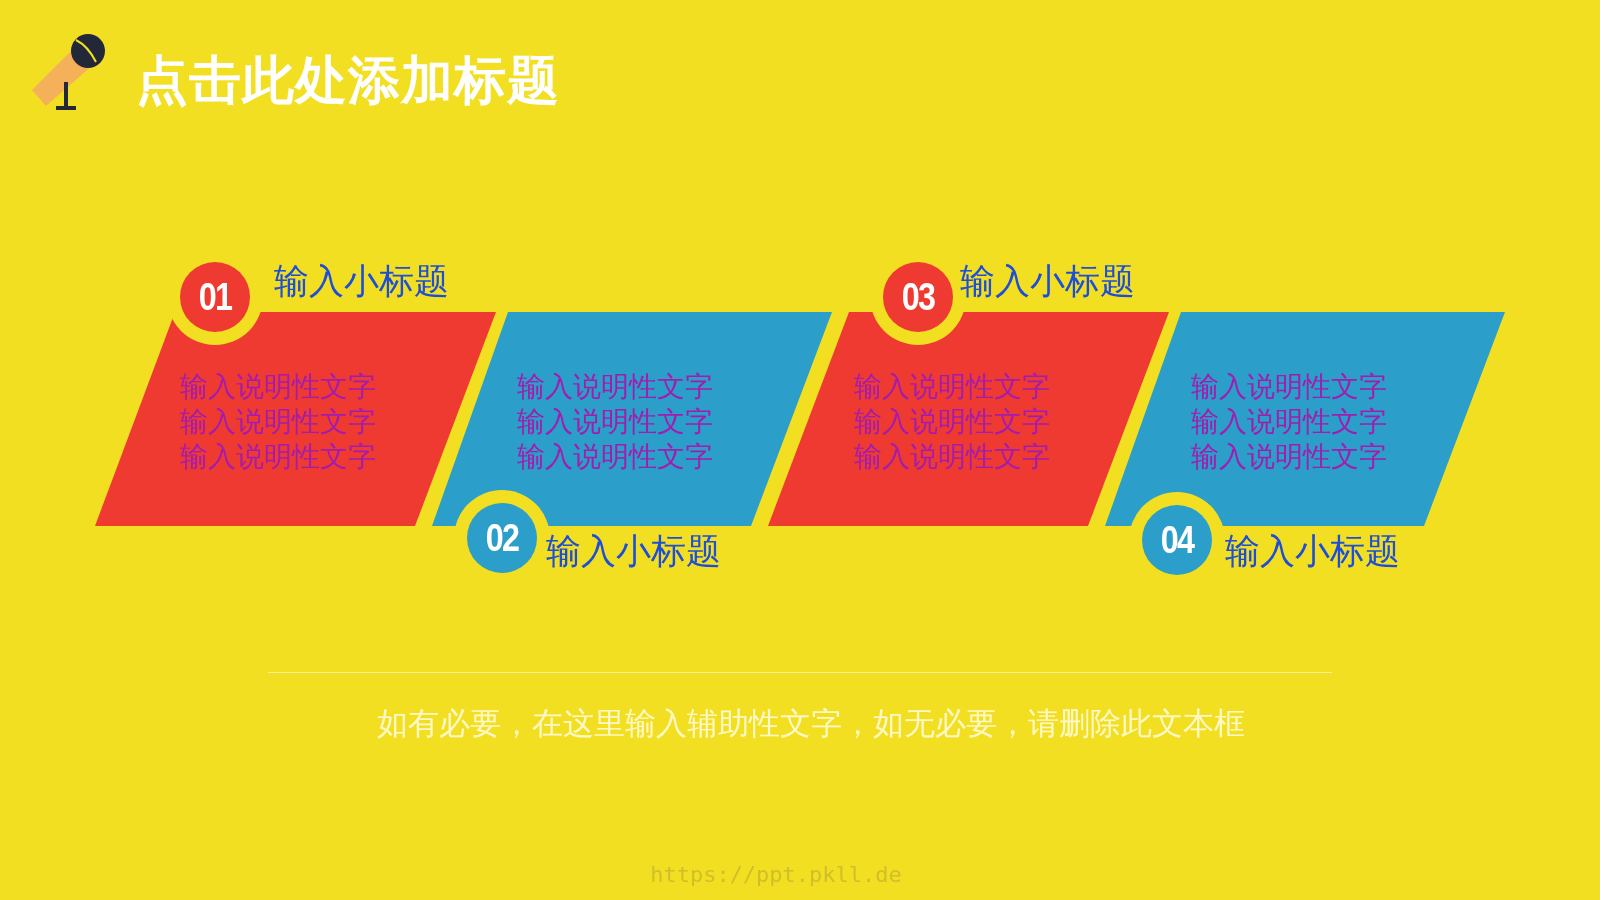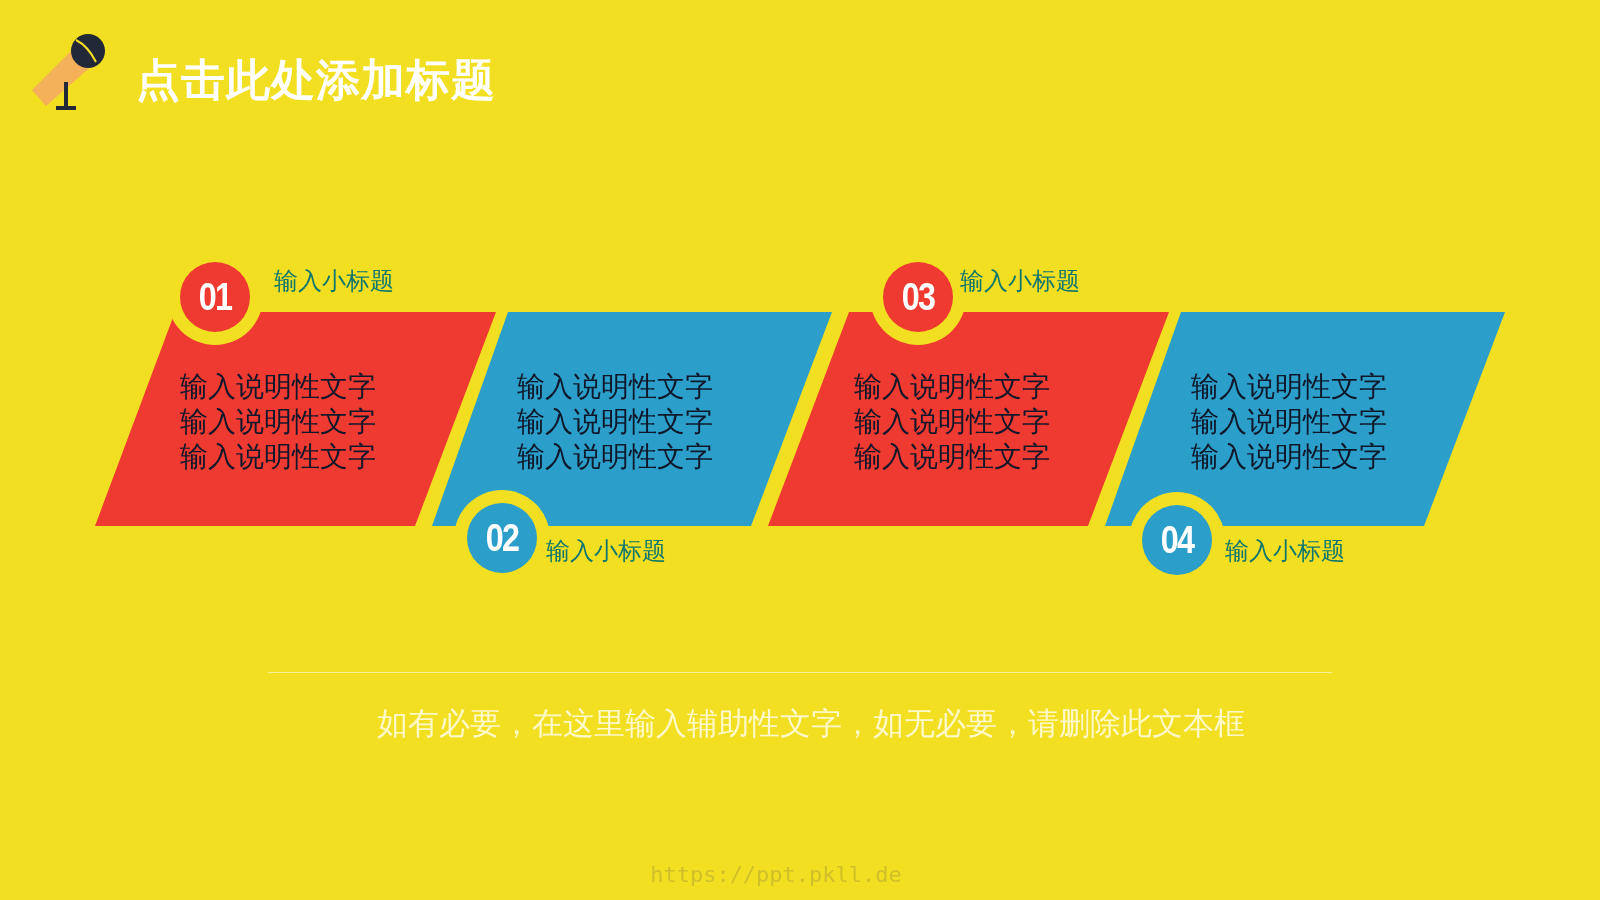--- a/index.html
+++ b/index.html
@@ -1,23 +1,23 @@
 <!DOCTYPE html>
 <html><head>
 <meta charset="utf-8">
 <style>
   html,body{margin:0;padding:0;}
   body{width:1600px;height:900px;background:#f2df22;position:relative;overflow:hidden;font-family:"DejaVu Sans","Liberation Sans",sans-serif;}
   .abs{position:absolute;}
   #mic{left:26px;top:24px;width:86px;height:92px;}
-  #title{left:136px;top:48px;font-size:44px;font-weight:bold;color:#ffffff;letter-spacing:1px;line-height:64px;white-space:nowrap;text-align:center;}
+  #title{left:136px;top:48px;font-size:52px;font-weight:bold;color:#ffffff;letter-spacing:1px;line-height:64px;white-space:nowrap;text-align:center;}
   #shapes{left:0;top:0;width:1600px;height:900px;}
-  .desc{position:absolute;font-size:28px;line-height:35px;color:#0f172a;white-space:nowrap;}
+  .desc{position:absolute;font-size:28px;line-height:35px;color:#a21caf;white-space:nowrap;}
   .desc div{height:35px;}
-  .subtitle{position:absolute;font-size:24px;color:#0f766e;line-height:46px;white-space:nowrap;}
+  .subtitle{position:absolute;font-size:35px;color:#1d4ed8;line-height:46px;white-space:nowrap;}
   .num{position:absolute;width:70px;height:70px;line-height:70px;text-align:center;font-family:"Liberation Sans",sans-serif;font-weight:bold;font-size:38px;color:#fff;letter-spacing:-2px;transform:scaleX(0.85);}
   #divider{left:268px;top:672px;width:1064px;height:1px;background:#f6ef9a;}
   #note{left:0;width:1600px;top:702px;text-align:center;font-size:31px;color:#fff8c8;line-height:42px;white-space:nowrap;padding-left:11px;}
   #watermark{left:0;width:1552px;top:860px;text-align:center;font-size:22px;color:#cfc02a;font-family:"DejaVu Sans Mono",monospace;line-height:30px;}
 </style>
 </head>
 <body>
 
 <svg id="mic" class="abs" viewBox="0 0 86 92">
   <polygon points="6,66 20,82 68,40 50,22" fill="#f5b05a"></polygon>

